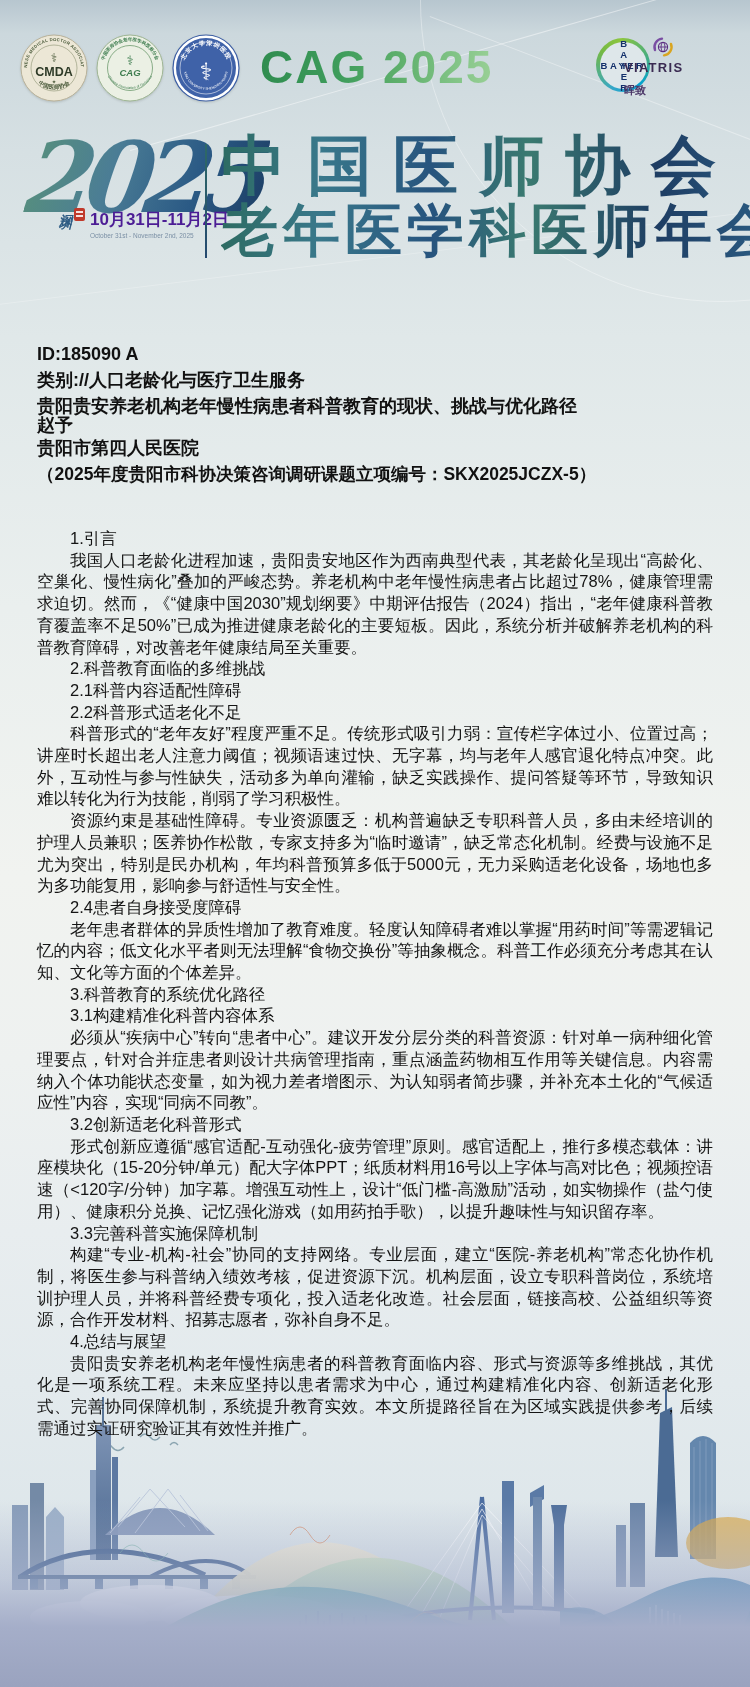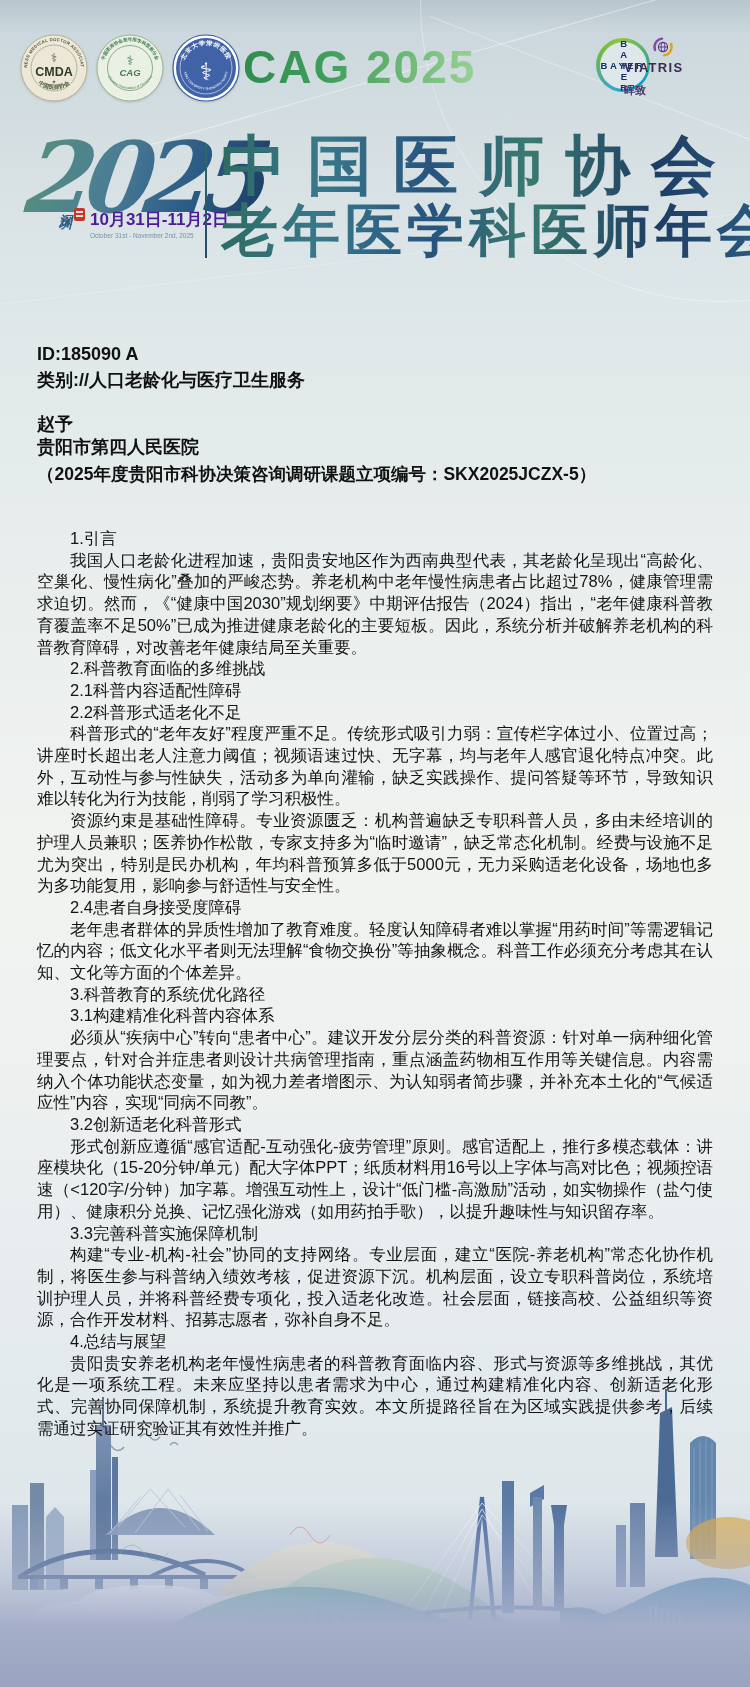--- a/index.html
+++ b/index.html
@@ -14,21 +14,21 @@
   .c2{top:16px;left:430px;width:520px;transform:rotate(21deg);transform-origin:left top;opacity:.8;}
   .c3{top:305px;left:-10px;width:780px;transform:rotate(-7deg);transform-origin:left top;opacity:.55;}
   .ring-deco{position:absolute;left:420px;top:-300px;width:600px;height:600px;border:1px solid rgba(255,255,255,.35);border-radius:50%;pointer-events:none;}
 
   
   .logo-strip{position:absolute;top:32px;left:0;right:0;height:78px;}
   .seal{position:absolute;top:2px;width:68px;height:68px;}
   .seal svg{width:68px;height:68px;display:block;filter:drop-shadow(0 1px 1px rgba(90,100,90,.25));}
   .s1{left:20px;} .s2{left:96px;} .s3{left:172px;}
   .wordmark{
-    position:absolute;left:243px;top:8px;font-size:46px;font-weight:800;letter-spacing:2px;
+    position:absolute;left:260px;top:8px;font-size:46px;font-weight:800;letter-spacing:2px;
     background:linear-gradient(92deg,#2f8c4f 0%,#3f9d5c 35%,#5fb06c 60%,#84c588 85%,#9ad096 100%);
     -webkit-background-clip:text;background-clip:text;color:transparent;
     font-family:"Liberation Sans",sans-serif;
   }
   .bayer{position:absolute;left:596px;top:6px;width:54px;height:54px;border-radius:50%;
     background:conic-gradient(from 140deg,#00a3d3 0%,#36a7c9 18%,#74b944 45%,#8dc63f 60%,#49ae7c 80%,#00a3d3 100%);
     display:flex;align-items:center;justify-content:center;}
   .bayer-inner{width:47px;height:47px;border-radius:50%;background:#dee7ea;position:relative;}
   .bayer-v{position:absolute;left:50%;top:50%;transform:translate(-50%,-50%);
     display:flex;flex-direction:column;align-items:center;font-size:9.5px;font-weight:bold;color:#13306b;line-height:8.6px;}
@@ -60,21 +60,21 @@
   .t-line{font-weight:900;
     background:linear-gradient(92deg,#2d6b62 0%,#39788b 18%,#27547e 38%,#3a7a70 55%,#1e3d63 78%,#2c5f86 100%);
     -webkit-background-clip:text;background-clip:text;color:transparent;}
   .t1{font-size:65px;letter-spacing:21px;line-height:68px;}
   .t2{font-size:57px;letter-spacing:5px;line-height:60px;}
 
   
   .meta{position:absolute;left:37px;right:37px;top:341px;color:#111;}
   .meta div{font-size:18px;font-weight:700;line-height:26px;}
   .author-block{position:absolute;left:37px;right:37px;top:414px;color:#111;}
-  .author-block div{font-size:18px;font-weight:700;line-height:23px;font-family:Liberation Mono, monospace;}
+  .author-block div{font-size:18px;font-weight:700;line-height:23px;}
   .project{position:absolute;left:37px;right:37px;top:462px;font-size:17.5px;font-weight:700;color:#111;}
   .body-text{position:absolute;left:37px;width:676px;top:528px;z-index:2;color:#141414;
     font-size:16.5px;line-height:21.7px;}
   .bp{margin:0;text-indent:2em;text-align:justify;}
 
   
   .skyline{position:absolute;left:0;top:1385px;width:750px;height:275px;z-index:1;}
   .bottom-grad{position:absolute;left:0;top:1500px;width:750px;height:187px;z-index:3;pointer-events:none;
     background:linear-gradient(180deg,rgba(171,180,206,0) 0%,rgba(171,180,206,.55) 42%,#a5aec9 68%,#9aa3bf 100%);}
 </style>
@@ -179,20 +179,21 @@
   <div class="divider"></div>
   <div class="title-lines">
     <div class="t-line t1">中国医师协会</div>
     <div class="t-line t2">老年医学科医师年会</div>
   </div>
 </div>
 
 <div class="meta">
   <div>ID:185090 A</div>
   <div>类别://人口老龄化与医疗卫生服务</div>
+  <div>贵阳贵安养老机构老年慢性病患者科普教育的现状、挑战与优化路径</div>
 </div>
 
 <div class="author-block">
   <div>赵予</div>
   <div>贵阳市第四人民医院</div>
 </div>
 
 <div class="project">（2025年度贵阳市科协决策咨询调研课题立项编号：SKX2025JCZX-5）</div>
 
 <div class="body-text">

